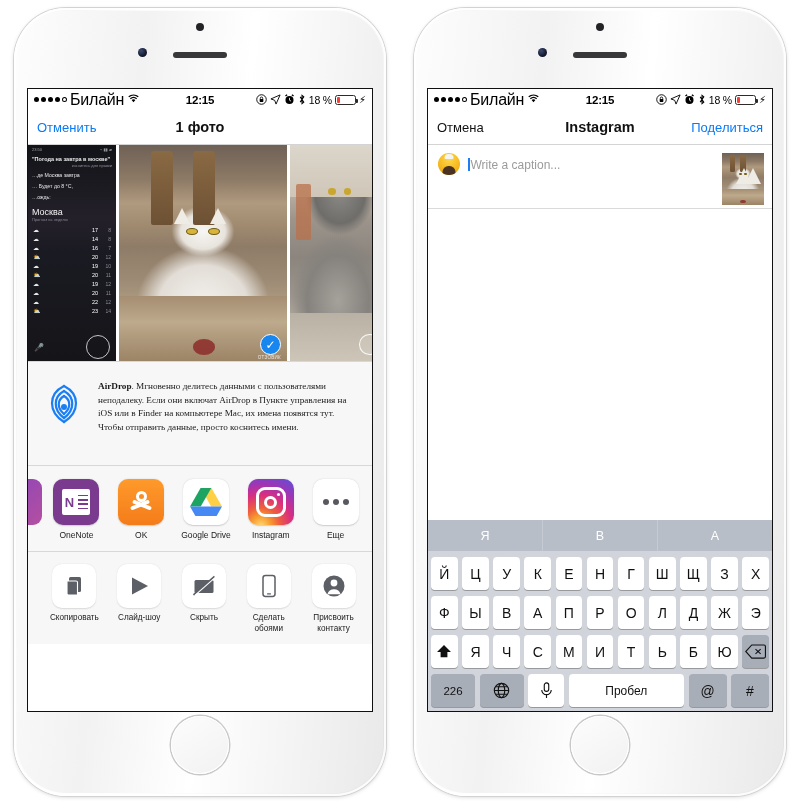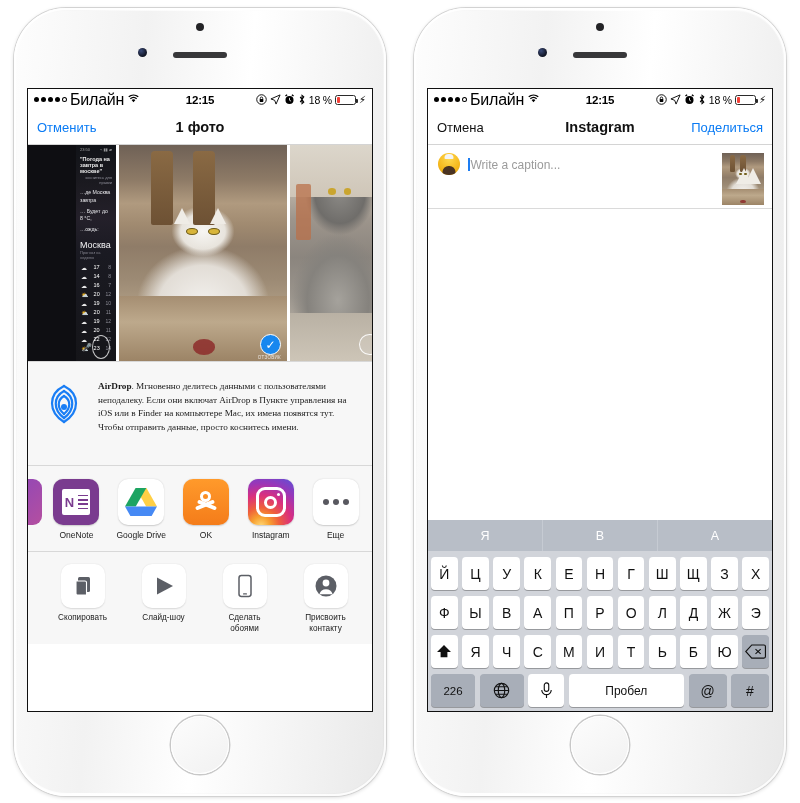--- a/index.html
+++ b/index.html
@@ -128,21 +128,21 @@
     display:flex; gap:3px;
     background:#ffffff;
     overflow:hidden;
   }
   .thumb{ position:relative; overflow:hidden; flex:0 0 auto; }
   .thumb.weather{ width:88px; background:#0e0e12; }
   .thumb.cat-white{ width:168px; }
   .thumb.cat-grey{ width:96px; }
 
   
-  .wx{ position:absolute; inset:0; background:linear-gradient(180deg,#111318 0%,#1b1a20 18%,#24202a 34%,#1a1a22 50%,#151519 100%); color:#fff; font-size:5px;margin-left:48px; }
+  .wx{ position:absolute; inset:0; background:linear-gradient(180deg,#111318 0%,#1b1a20 18%,#24202a 34%,#1a1a22 50%,#151519 100%); color:#fff; font-size:5px; }
   .wx-sb{ display:flex; justify-content:space-between; padding:2px 4px; opacity:.55; font-size:4px; }
   .wx-q{ padding:2px 4px 0; font-weight:bold; font-size:5.5px; color:#eaeaea; }
   .wx-sub{ text-align:right; padding:1px 4px; font-size:4px; color:#8f8f99; }
   .wx-ans{ padding:3px 4px 0; font-size:5.2px; line-height:1.5; color:#e6e6ea; }
   .wx-city{ padding:6px 4px 0; font-size:9px; color:#f2f2f4; }
   .wx-city-sub{ padding:0 4px 2px; font-size:4px; color:#85858f; }
   .wx-rows{ padding:1px 0 0; }
   .wx-row{ display:flex; align-items:center; padding:1px 5px; font-size:5px; }
   .wx-ico{ width:8px; font-size:6px; opacity:.9; }
   .wx-sp{ flex:1; }
@@ -570,38 +570,38 @@
                 <i></i>
                 <i></i>
                 <i></i>
               </div>
             </div>
         </div>
         <div class="app-label">OneNote</div>
       </div>
 
       <div class="app-cell">
+        <div class="app-ico ico-ok">
+          <div style="display:flex;flex-direction:column;align-items:center;">
+            <div class="ok-head"></div>
+            <div class="ok-body"></div>
+          </div>
+        </div>
+        <div class="app-label">OK</div>
+      </div>
+
+      <div class="app-cell">
         <div class="app-ico ico-gdrive">
           <svg viewBox="0 0 32 28">
               <path d="M10.6 0h10.8l10.6 18.4H21.2z" fill="#ffcf45"></path>
               <path d="M10.6 0 0 18.4h10.7L21.3 0z" fill="#1da462"></path>
               <path d="M0 18.4 5.4 28h21.2l5.4-9.6z" fill="#4689f4"></path>
             </svg>
         </div>
         <div class="app-label">Google Drive</div>
-      </div>
-
-      <div class="app-cell">
-        <div class="app-ico ico-ok">
-          <div style="display:flex;flex-direction:column;align-items:center;">
-            <div class="ok-head"></div>
-            <div class="ok-body"></div>
-          </div>
-        </div>
-        <div class="app-label">OK</div>
       </div>
 
       <div class="app-cell">
         <div class="app-ico ico-insta">
           <div class="cam">
               <div class="lens"></div>
               <div class="dot"></div>
             </div>
         </div>
         <div class="app-label">Instagram</div>
@@ -632,20 +632,30 @@
 
       <div class="act-cell">
         <div class="act-ico">
           <svg width="24" height="24" viewBox="0 0 24 24">
               <path d="M5 3.5 21 12 5 20.5z" fill="#5c5f66"></path>
             </svg>
         </div>
         <div class="act-label">Слайд-шоу</div>
       </div>
 
+      <div class="act-cell">
+        <div class="act-ico">
+          <svg width="24" height="24" viewBox="0 0 24 24">
+              <rect x="2.5" y="6" width="19" height="13" rx="1.5" fill="#5c5f66"></rect>
+              <path d="M1.5 21 22.5 2.5" stroke="#5c5f66" stroke-width="1.8" fill="none"></path>
+              <path d="M2.6 21.6 23.6 3.1" stroke="#fff" stroke-width="1.1" fill="none"></path>
+            </svg>
+        </div>
+        <div class="act-label">Скрыть</div>
+      </div>
 
       <div class="act-cell">
         <div class="act-ico">
           <svg width="24" height="24" viewBox="0 0 24 24">
               <rect x="6" y="1.5" width="12" height="21" rx="2.4" fill="none" stroke="#5c5f66" stroke-width="1.5"></rect>
               <rect x="10" y="19.2" width="4" height="1.3" rx="0.6" fill="#5c5f66"></rect>
             </svg>
         </div>
         <div class="act-label">Сделать обоями</div>
       </div>

